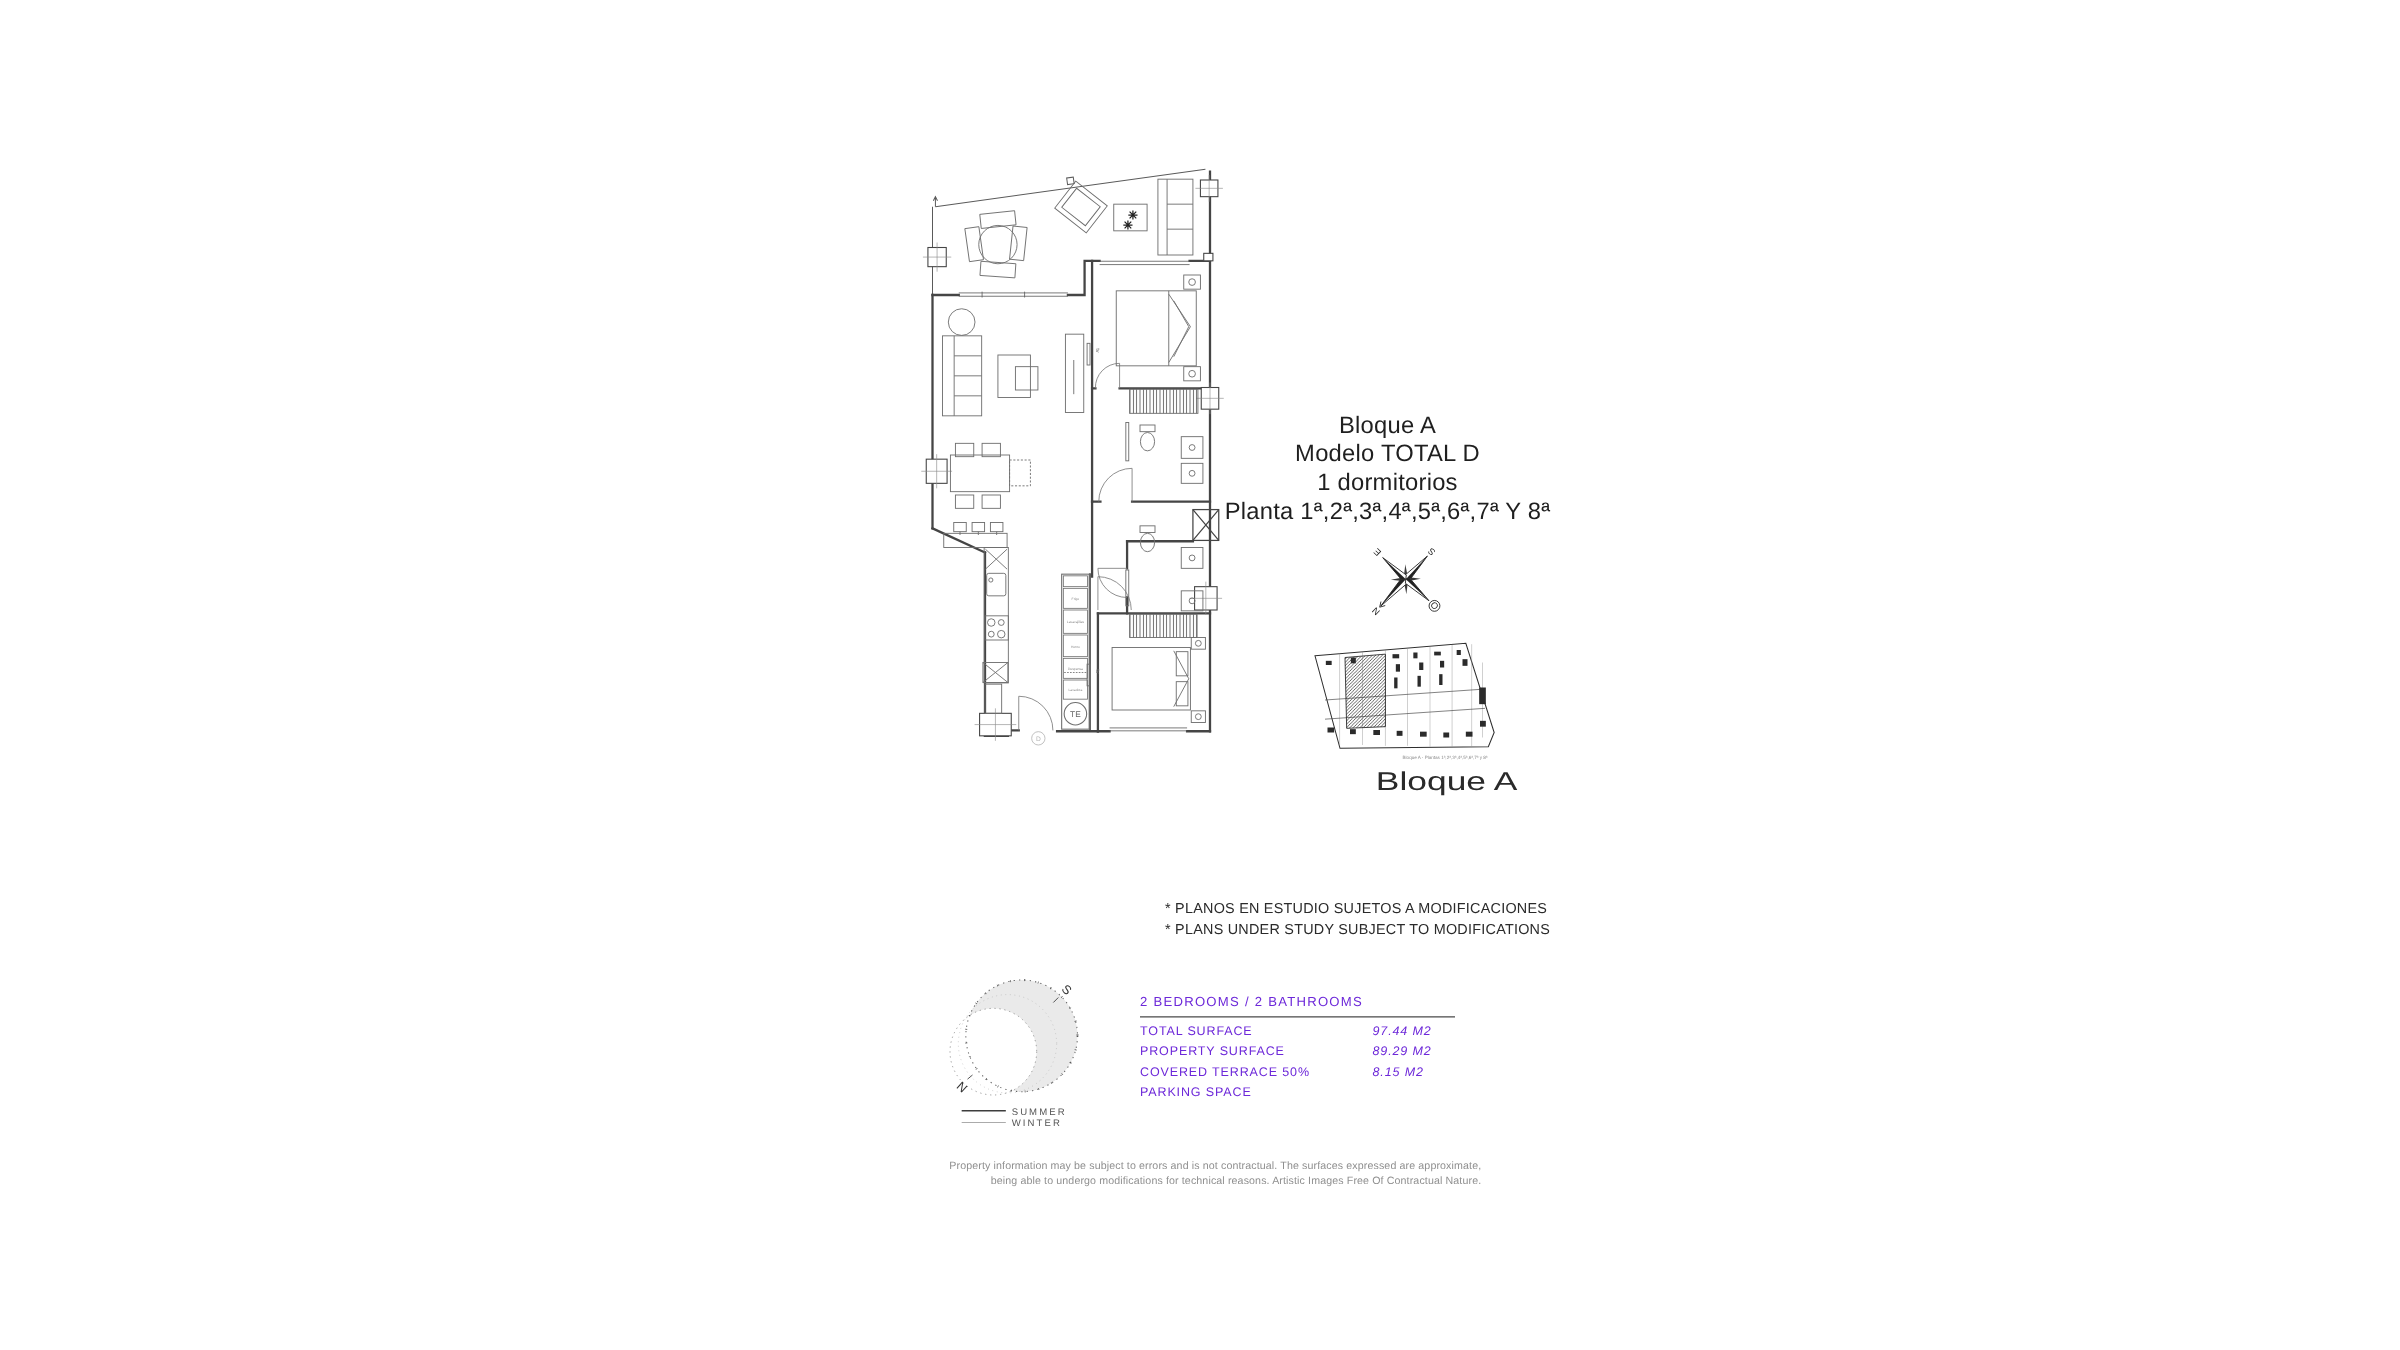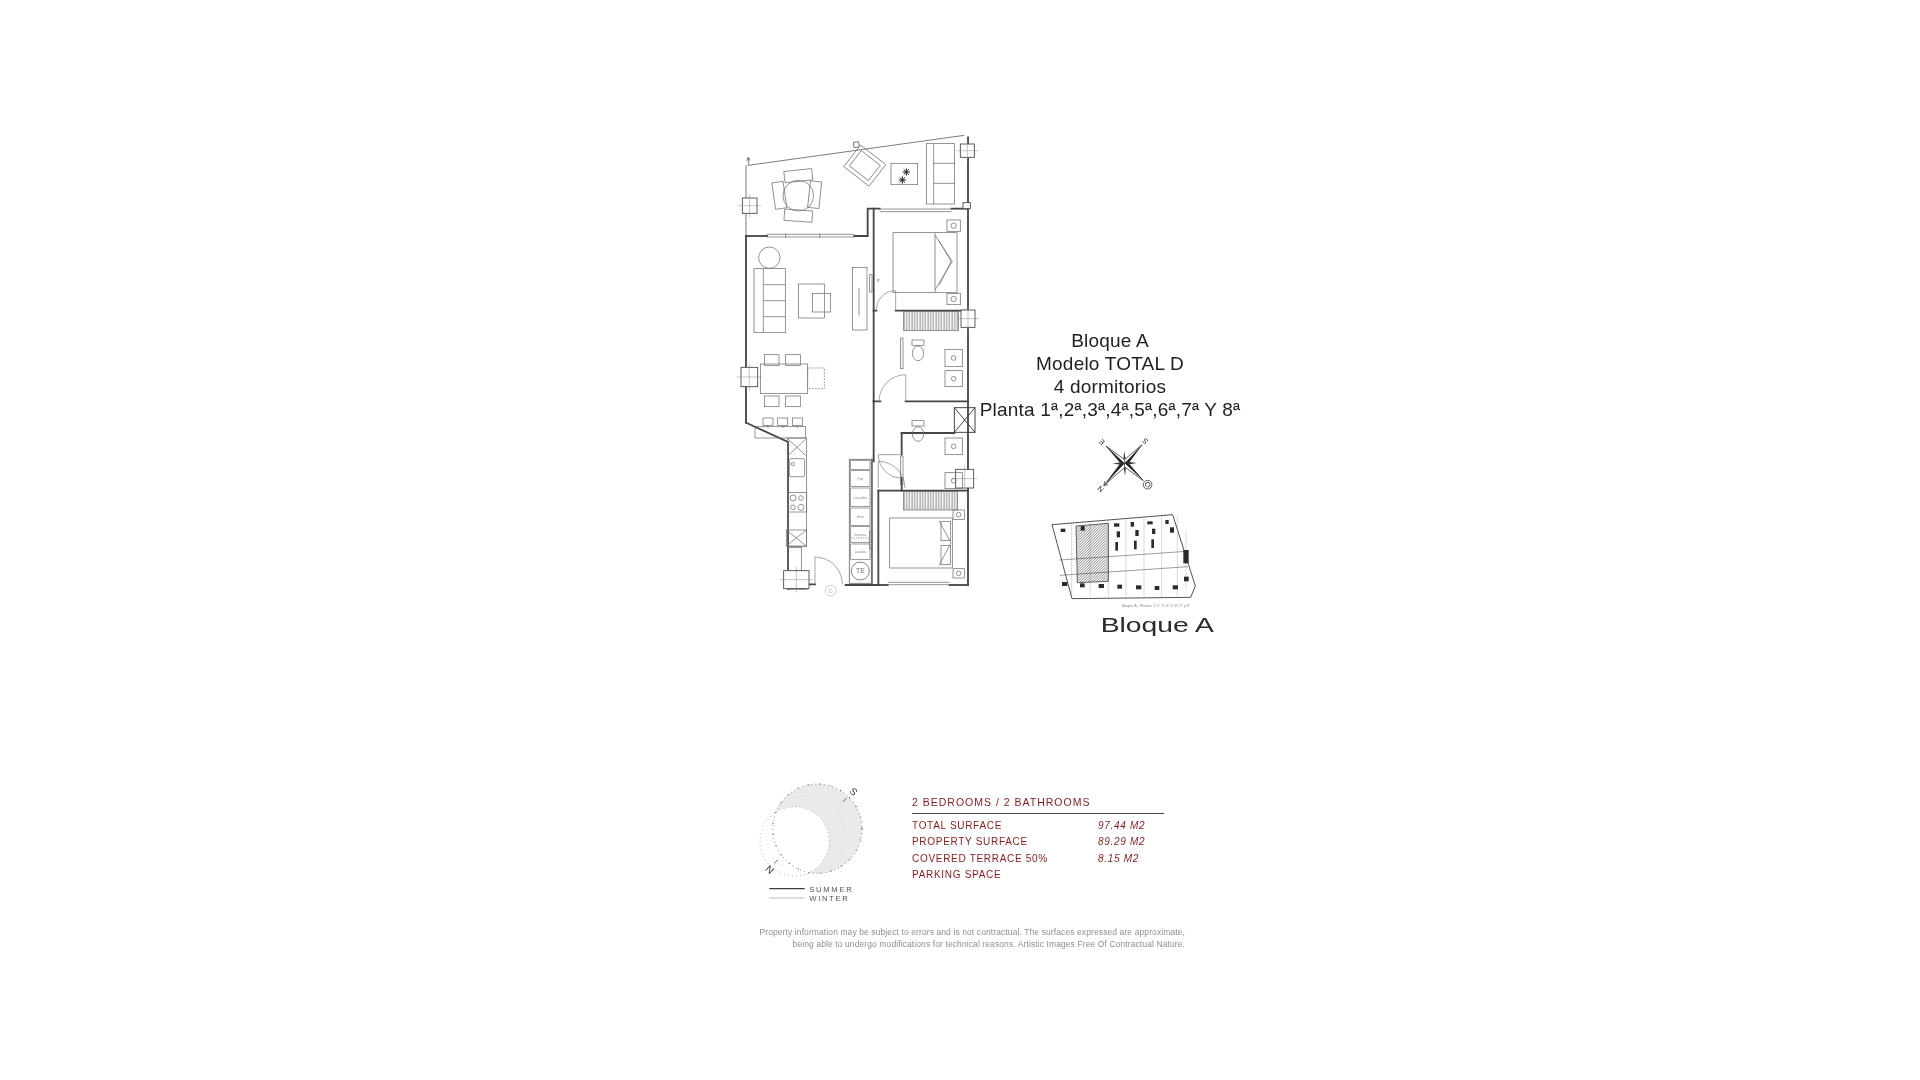--- a/index.html
+++ b/index.html
@@ -5,21 +5,21 @@
   html,body{margin:0;padding:0;background:#ffffff;}
   .sheet{position:relative;width:1704px;height:1080px;background:#ffffff;overflow:hidden;
          font-family:"Liberation Sans",sans-serif;}
   .abs{position:absolute;}
   
   .title-block{left:960px;top:329px;width:300px;text-align:center;color:#1f1f1f;
                font-size:19px;line-height:23px;letter-spacing:.2px;}
   
   .notes{left:932px;top:719px;color:#2b2b2b;font-size:11.5px;line-height:17px;letter-spacing:.2px;}
   
-  .surface-table{left:912px;top:796px;width:252px;color:#7f1d1d;}
+  .surface-table{left:912px;top:796px;width:252px;color:#6d28d9;}
   .surface-table .hdr{font-size:10.5px;letter-spacing:1px;padding-bottom:5px;
                       border-bottom:1.5px solid #4a4a4a;}
   .surface-table .row{display:flex;font-size:10px;letter-spacing:.7px;margin-top:5.5px;}
   .surface-table .row .lbl{flex:1;}
   .surface-table .row .val{width:66px;text-align:left;font-style:italic;}
   
   .fineprint{left:735px;top:926px;width:450px;text-align:right;color:#8f8f8f;
              font-size:8.5px;line-height:12px;letter-spacing:.1px;}
   svg text{font-family:"Liberation Sans",sans-serif;}
 </style>
@@ -266,21 +266,21 @@
 
     <g>
       <circle cx="287" cy="1448" r="16" stroke="#b5b5b5" stroke-width="2" fill="none"></circle>
       <text x="287" y="1454" text-anchor="middle" font-size="16" fill="#b5b5b5">D</text>
     </g>
   </svg>
 
   <div class="abs title-block">
     <div>Bloque A</div>
     <div>Modelo TOTAL D</div>
-    <div>4 dormitorios</div>
+    <div>1 dormitorios</div>
     <div>Planta 1ª,2ª,3ª,4ª,5ª,6ª,7ª Y 8ª</div>
   </div>
 
   <svg class="abs" style="left:1082px;top:428px;width:85px;height:72px" viewBox="0 0 255 216">
     <g transform="translate(128,106) rotate(-137)">
       <g transform="rotate(45)" fill="#3a3a3a">
         <path d="M 0,-36 L 5,-4 L 0,0 L -5,-4 Z"></path>
         <path d="M 0,36 L 5,4 L 0,0 L -5,4 Z"></path>
         <path d="M 36,0 L 4,-5 L 0,0 L 4,5 Z"></path>
         <path d="M -36,0 L -4,-5 L 0,0 L -4,5 Z"></path>
@@ -337,20 +337,24 @@
       <rect x="226" y="96" width="8" height="26"></rect>
         <rect x="282" y="92" width="8" height="26"></rect>
       <rect x="334" y="88" width="8" height="26"></rect>
         <rect x="430" y="120" width="16" height="40"></rect>
     </g>
     <polygon points="108,48 205,40 205,214 112,218" fill="url(#hatchD)" stroke="#1e1e1e" stroke-width="2"></polygon>
     <text x="348" y="291" text-anchor="middle" font-size="11" fill="#8a8a8a">Bloque A - Plantas 1ª,2ª,3ª,4ª,5ª,6ª,7ª y 8ª</text>
     <text x="352" y="366" text-anchor="middle" font-size="62" fill="#2a2a2a" textLength="340" lengthAdjust="spacingAndGlyphs">Bloque A</text>
   </svg>
 
+  <div class="abs notes">
+    <div>* PLANOS EN ESTUDIO SUJETOS A MODIFICACIONES</div>
+    <div>* PLANS UNDER STUDY SUBJECT TO MODIFICATIONS</div>
+  </div>
 
   <svg class="abs" style="left:752px;top:776px;width:136px;height:136px" viewBox="0 0 408 408">
     <circle cx="196" cy="158" r="134" fill="#eaeaea" stroke="none"></circle>
     <circle cx="128" cy="196" r="104" fill="#ffffff" stroke="none"></circle>
     <circle cx="196" cy="158" r="134" fill="none" stroke="#666666" stroke-width="2.5" stroke-dasharray="3 10"></circle>
     <circle cx="196" cy="158" r="134" fill="none" stroke="#444444" stroke-width="5" stroke-dasharray="1.5 32"></circle>
     <circle cx="128" cy="196" r="104" fill="none" stroke="#888888" stroke-width="2" stroke-dasharray="3 9"></circle>
     <circle cx="162" cy="177" r="118" fill="none" stroke="#aaaaaa" stroke-width="1.5" stroke-dasharray="2 9"></circle>
     <path d="M 284,66 L 272,78" stroke="#333333" stroke-width="2"></path>
     <path d="M 66,262 L 78,252" stroke="#333333" stroke-width="2"></path>

